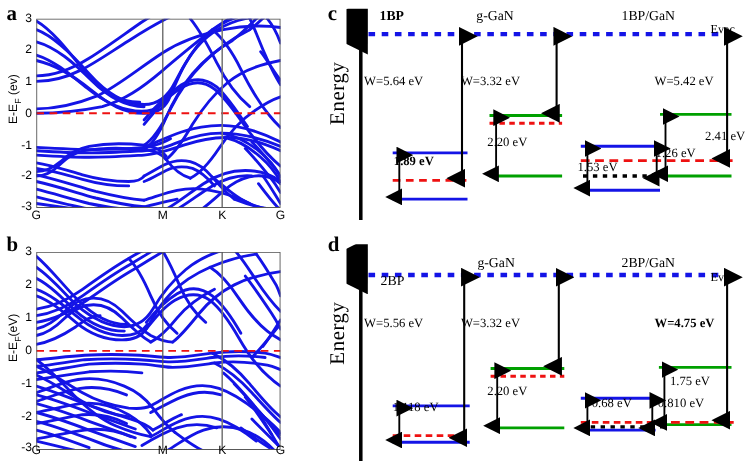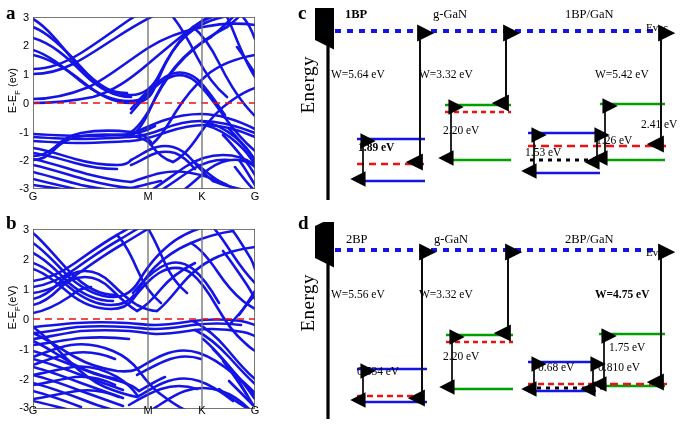--- a/index.html
+++ b/index.html
@@ -312,27 +312,27 @@
   <line x1="284" y1="164" x2="350" y2="164" stroke="#00a000" stroke-width="2.6"></line>
   <line x1="282" y1="162" x2="352" y2="162" stroke="#ee1111" stroke-width="2.6" stroke-dasharray="8,5"></line>
   <line x1="222" y1="166" x2="290" y2="166" stroke="#000" stroke-width="3" stroke-dasharray="4,5"></line>
 
   <line x1="219" y1="142" x2="219" y2="167" stroke="#000" stroke-width="1.7" marker-start="url(#arrUp2)" marker-end="url(#arrDn2)"></line>
   <line x1="278" y1="142" x2="278" y2="167" stroke="#000" stroke-width="1.7" marker-start="url(#arrUp2)" marker-end="url(#arrDn2)"></line>
   <line x1="289" y1="114" x2="289" y2="162" stroke="#000" stroke-width="1.7" marker-start="url(#arrUp2)" marker-end="url(#arrDn2)"></line>
   <line x1="346" y1="30" x2="346" y2="160" stroke="#000" stroke-width="1.9" marker-start="url(#arrUp2)" marker-end="url(#arrDn2)"></line>
 </svg>
 
-<div class="diaghdr" style="left:346px;top:232px;font-family:Liberation Serif, serif;">2BP</div>
+<div class="diaghdr" style="left:346px;top:248px;font-family:Liberation Serif, serif;">2BP</div>
 <div class="diaghdr" style="left:434px;top:232px;">g-GaN</div>
 <div class="diaghdr" style="left:565px;top:232px;">2BP/GaN</div>
 <div class="evac" style="left:646px;top:246px;">Evac</div>
 
 <div class="diagtxt" style="left:331px;top:288px;">W=5.56 eV</div>
-<div class="diagtxt" style="left:357px;top:365px;">0.534 eV</div>
+<div class="diagtxt" style="left:357px;top:365px;">1.118 eV</div>
 
 <div class="diagtxt" style="left:419px;top:288px;">W=3.32 eV</div>
 <div class="diagtxt" style="left:443px;top:350px;">2.20 eV</div>
 
 <div class="diagtxt" style="left:595px;top:288px;font-weight:bold;">W=4.75 eV</div>
 <div class="diagtxt" style="left:538px;top:361px;">0.68 eV</div>
 <div class="diagtxt" style="left:598px;top:361px;">0.810 eV</div>
 <div class="diagtxt" style="left:609px;top:341px;text-align:right;">1.75 eV</div>
 
 </body></html>

